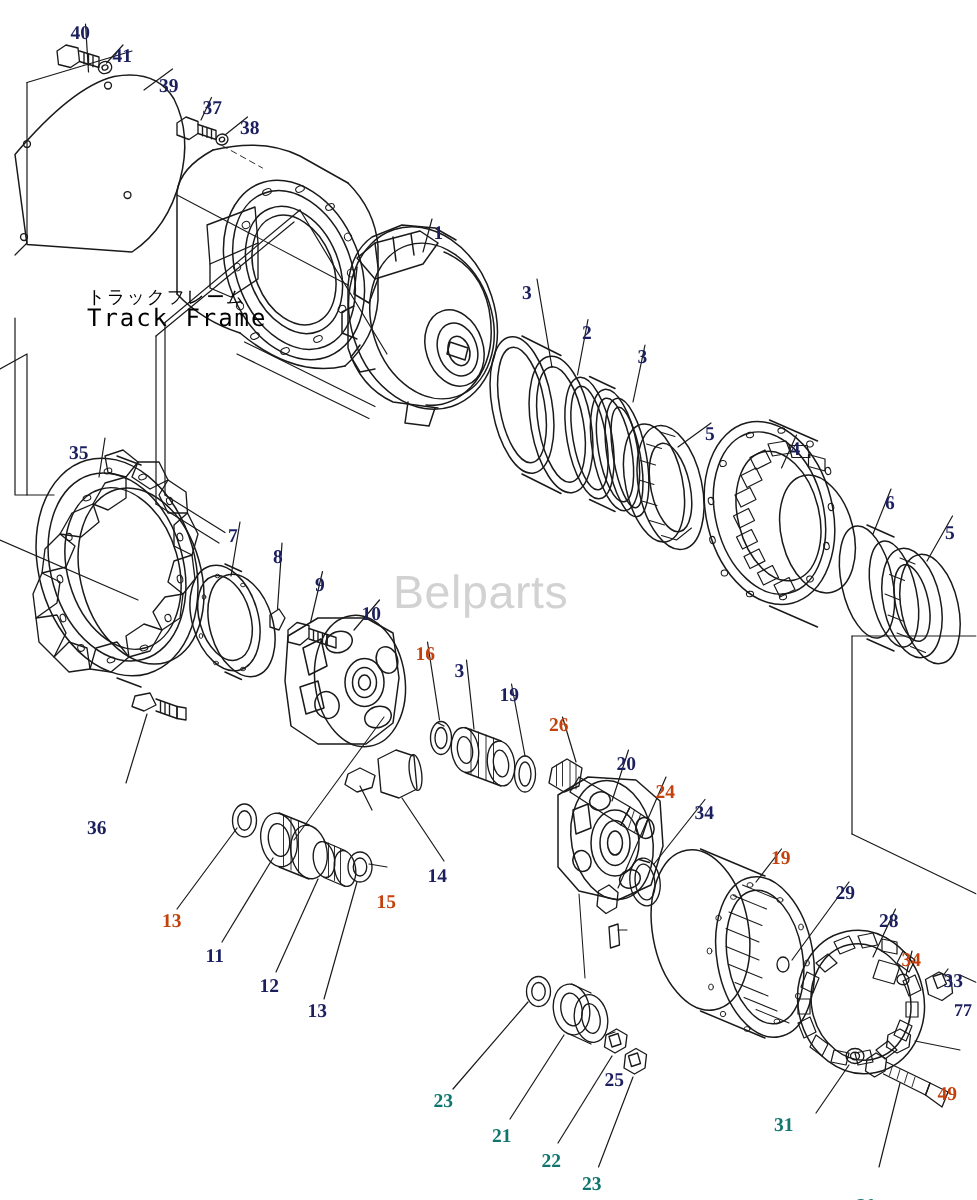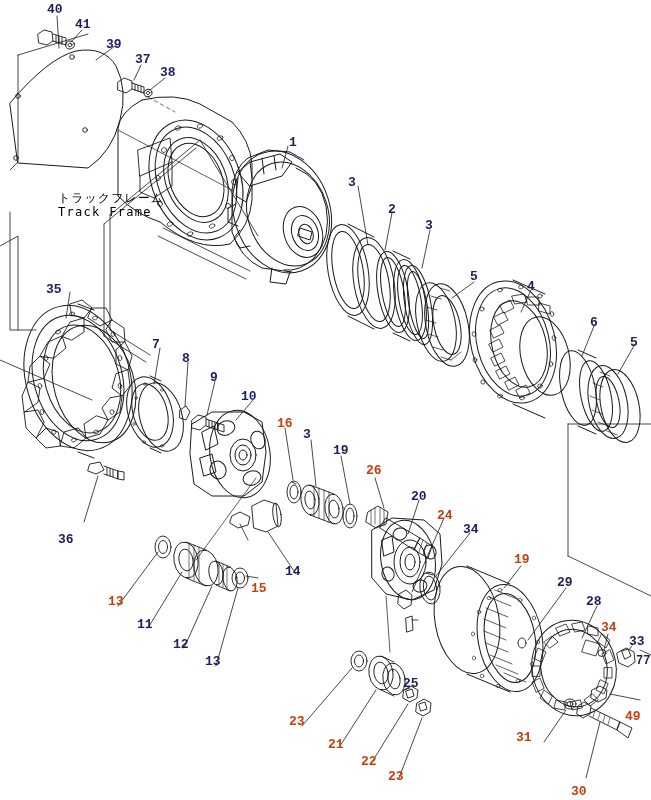--- a/index.html
+++ b/index.html
@@ -1,28 +1,28 @@
 <!DOCTYPE html>
 <html><head>
 <meta charset="utf-8">
 <style>
   html,body{margin:0;padding:0;background:#fff;}
   body{width:651px;height:800px;font-family:"Liberation Sans",sans-serif;}
   #stage{position:relative;width:651px;height:800px;background:#fff;overflow:hidden;}
   #stage svg.layer{position:absolute;left:0;top:0;width:651px;height:800px;}
-  .lbl{position:absolute;font-family:Liberation Mono, monospace;font-size:13px;
-       font-weight:600;line-height:1;white-space:nowrap;}
+  .lbl{position:absolute;font-family:Liberation Serif, serif;font-size:13px;
+       font-weight:600;line-height:1;white-space:nowrap;margin-top:12px;}
   .lbl.navy{color:#1c1f5e;}
   .lbl.orange{color:#c2410c;}
-  .lbl.mix{color:#c2410c;}
+  .lbl.mix{color:#0f766e;}
   #watermark{position:absolute;left:262px;top:377px;font-size:31px;color:#d2d2d2;
       font-family:"Liberation Sans",sans-serif;letter-spacing:.4px;font-weight:400;}
   #tf{position:absolute;left:58px;top:192px;font-family:"DejaVu Sans",sans-serif;}
   #tf .jp{font-size:12px;color:#000;letter-spacing:1px;line-height:13px;}
-  #tf .en{font-family:"DejaVu Sans Mono","Liberation Mono",monospace;font-size:12px;
+  #tf .en{font-family:"DejaVu Sans Mono","Liberation Mono",monospace;font-size:16px;
       color:#000;letter-spacing:1.3px;line-height:14px;}
 </style>
 </head>
 <body>
 
 <div id="stage">
 
   <svg class="layer" viewBox="0 0 651 800">
     <g fill="none" stroke="#1a1a1a" stroke-width="0.9" stroke-linejoin="round" stroke-linecap="round">
 
@@ -509,20 +509,21 @@
         <path d="M419 704 L425 702 L427 709 L421 711 Z"></path>
       </g>
       <path d="M302 726 L352 668" stroke-width="0.8"></path>
       <path d="M340 746 L376 690" stroke-width="0.8"></path>
       <path d="M372 762 L408 704" stroke-width="0.8"></path>
       <path d="M399 778 L422 718" stroke-width="0.8"></path>
       <path d="M410 688 L404 690" stroke-width="0.8"></path>
     </g>
   </svg>
 
+  <div id="watermark">Belparts</div>
 
   <div id="tf">
     <div class="jp">トラックフレーム</div>
     <div class="en">Track Frame</div>
   </div>
 
   <div class="lbl navy" style="left:636px;top:655px;font-size:12px;">77</div>
 
   <div id="callout-host">
       <div class="lbl navy" style="left: 47px; top: 3px;">40</div>
@@ -559,19 +560,19 @@
       <div class="lbl orange" style="left: 108px; top: 595px;">13</div>
       <div class="lbl navy" style="left: 137px; top: 618px;">11</div>
       <div class="lbl navy" style="left: 173px; top: 638px;">12</div>
       <div class="lbl orange" style="left: 251px; top: 582px;">15</div>
       <div class="lbl navy" style="left: 285px; top: 565px;">14</div>
       <div class="lbl navy" style="left: 205px; top: 655px;">13</div>
       <div class="lbl mix" style="left: 289px; top: 715px;">23</div>
       <div class="lbl mix" style="left: 328px; top: 738px;">21</div>
       <div class="lbl mix" style="left: 361px; top: 755px;">22</div>
       <div class="lbl mix" style="left: 388px; top: 770px;">23</div>
-      <div class="lbl navy" style="left: 403px; top: 677px; text-align: center;">25</div>
+      <div class="lbl navy" style="left: 403px; top: 701px; text-align: center;">25</div>
       <div class="lbl mix" style="left: 516px; top: 731px;">31</div>
       <div class="lbl orange" style="left: 625px; top: 710px;">49</div>
       <div class="lbl mix" style="left: 571px; top: 785px;">30</div>
     </div>
 
 </div>
 
 </body></html>

